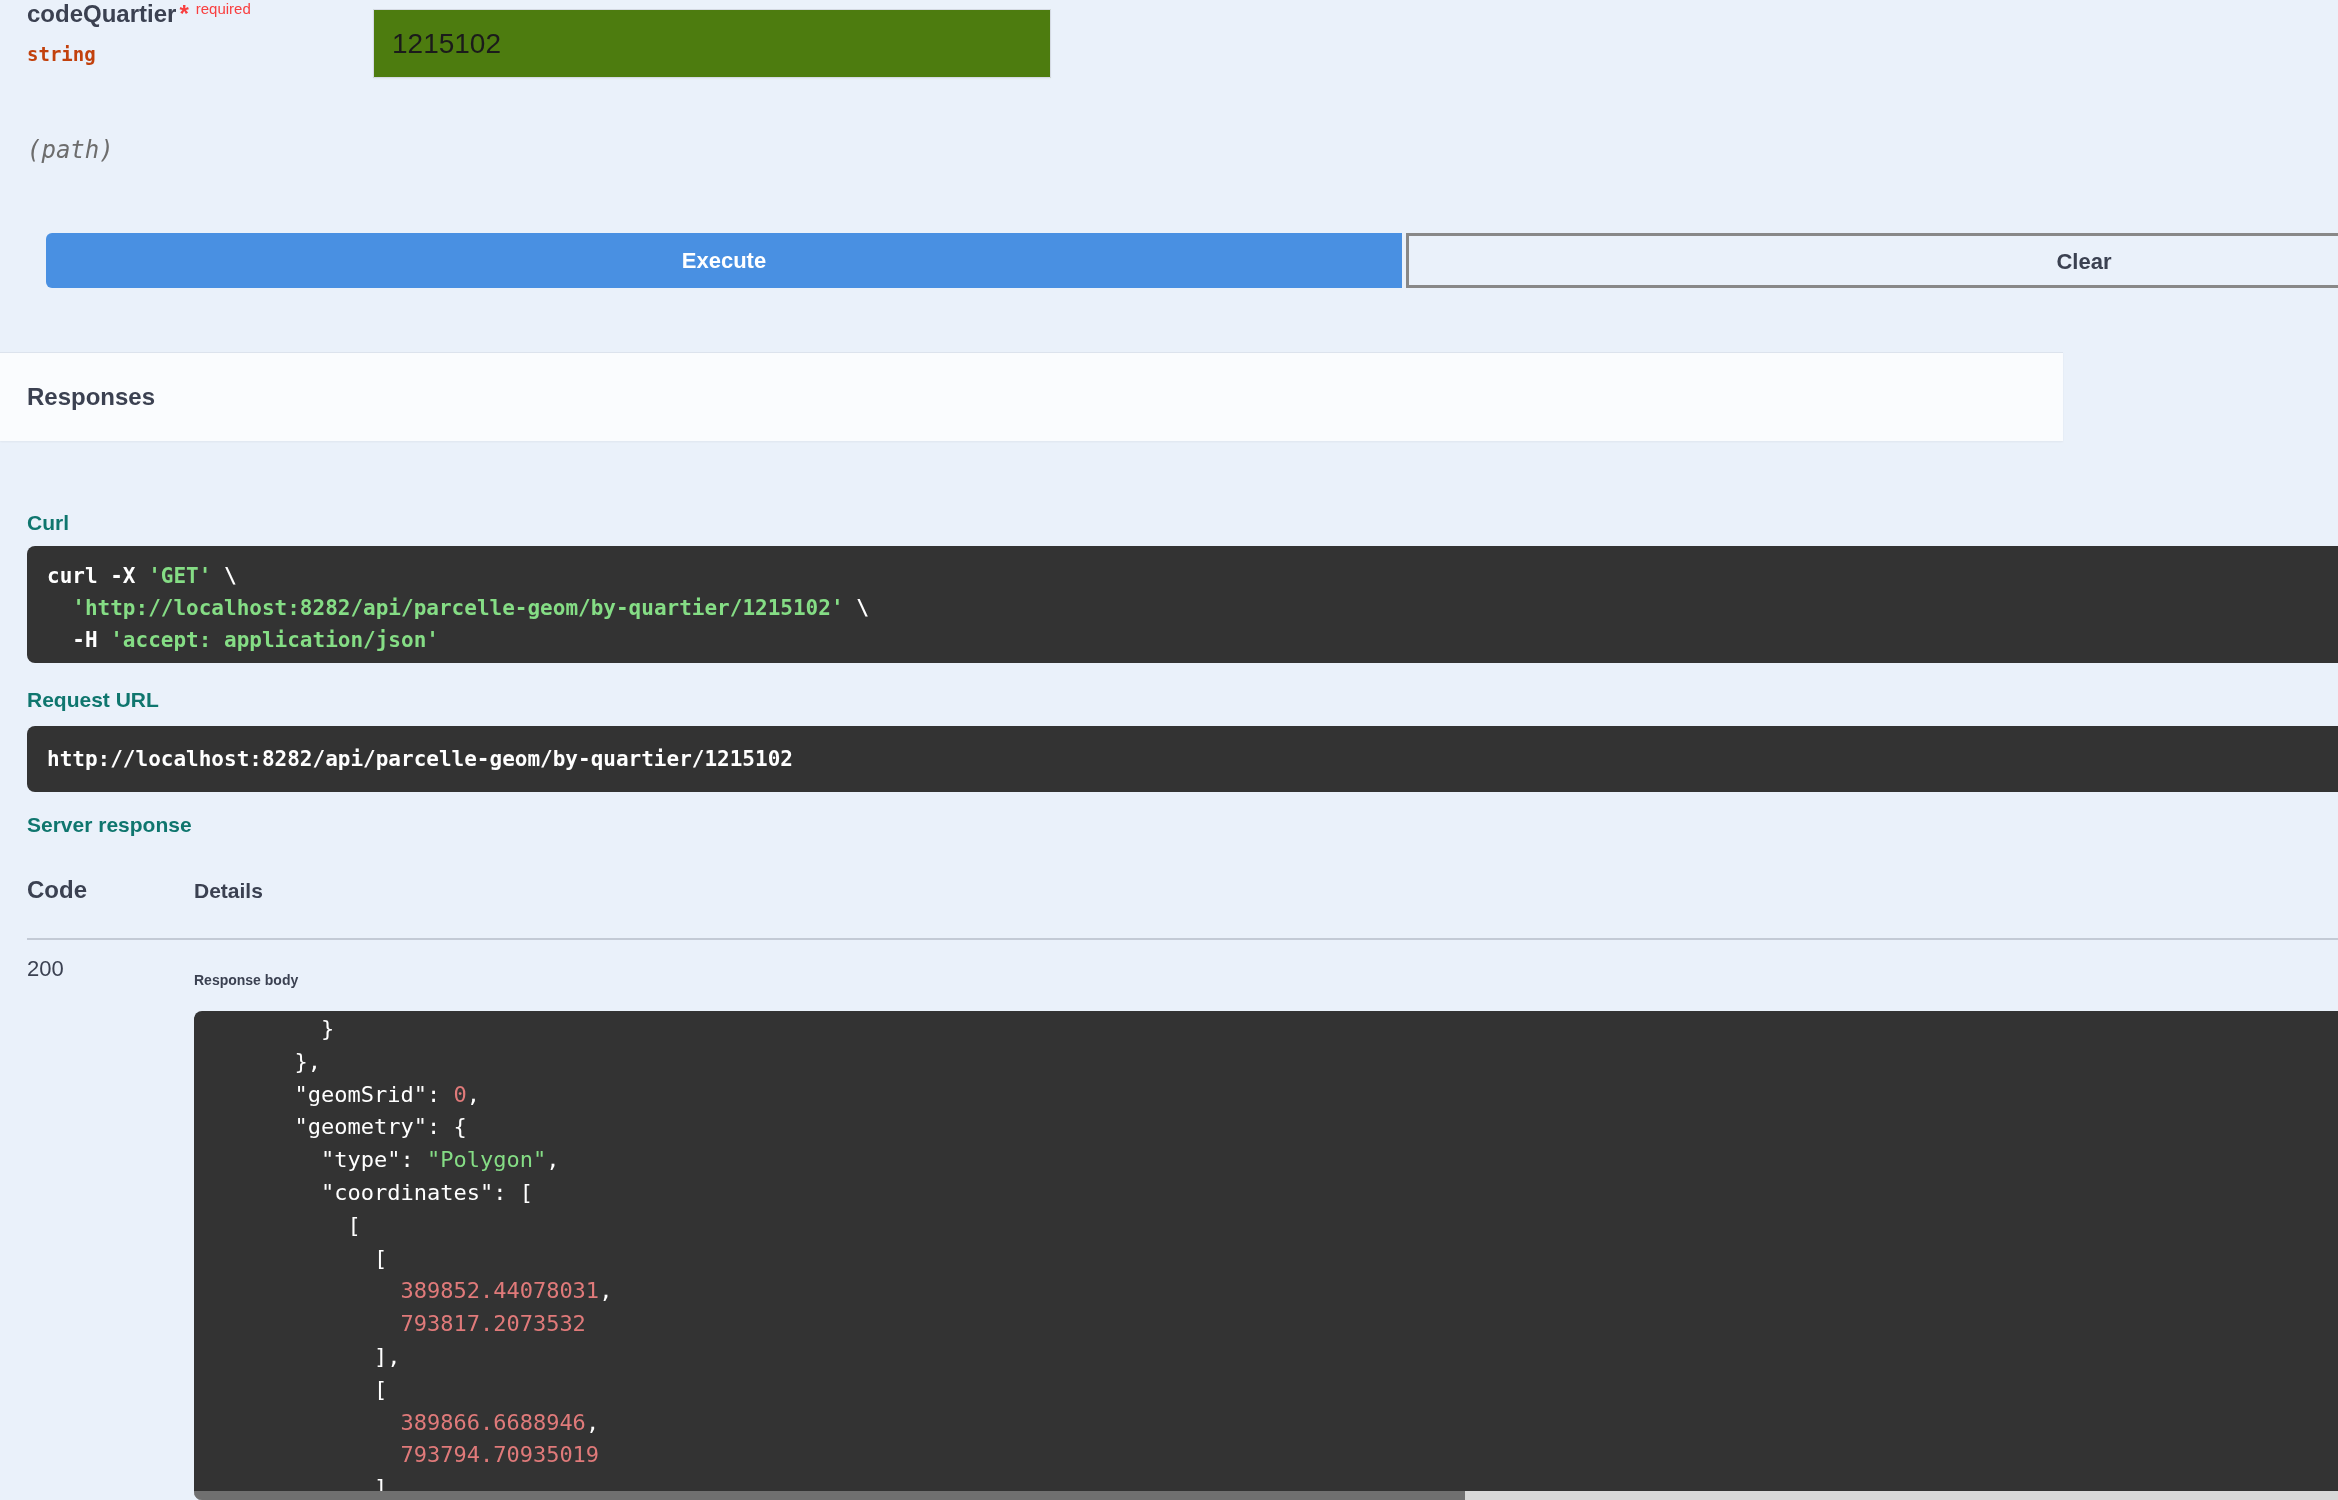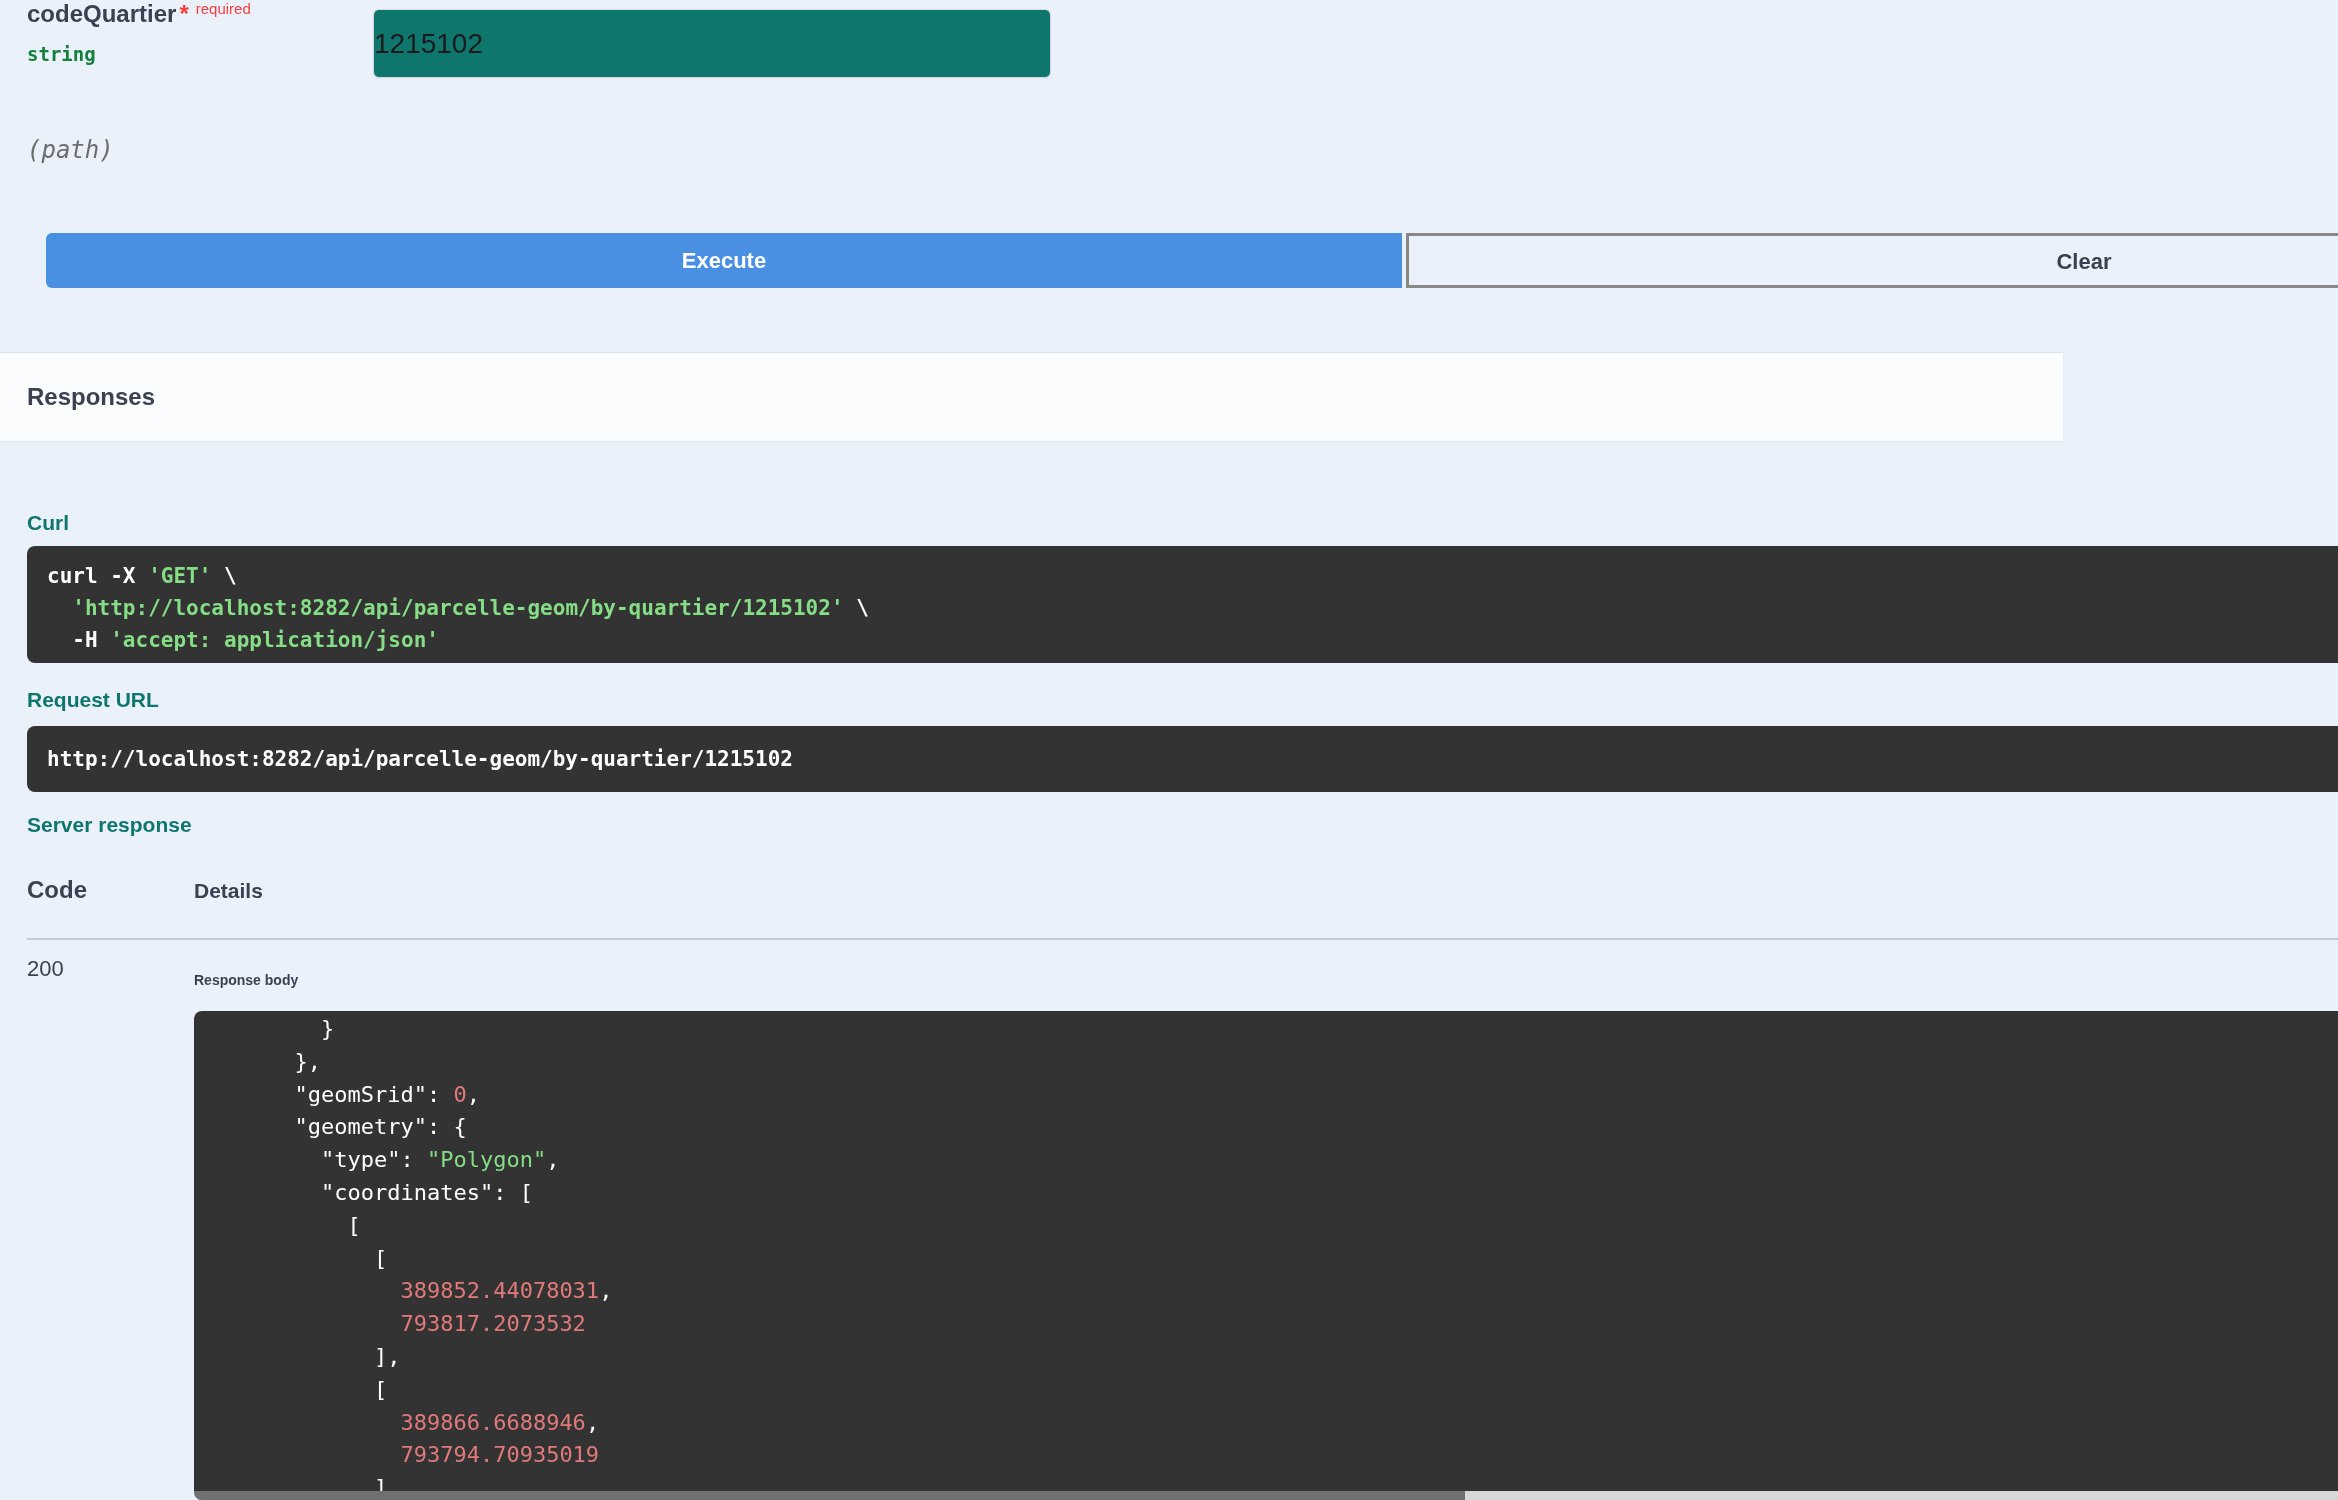--- a/index.html
+++ b/index.html
@@ -9,27 +9,27 @@
     font-family:"Liberation Sans", sans-serif;
     color:#3b4151;
     position:relative;
   }
   .abs { position:absolute; }
 
   
   .param-name { left:27px; top:0; font-size:24px; font-weight:bold; color:#3b4151; }
   .req-star { color:#f93e3e; font-size:24px; font-weight:bold; margin-left:3px; }
   .req-label { color:#f93e3e; font-size:15px; font-weight:normal; position:relative; top:-8px; margin-left:7px; }
-  .param-type { left:27px; top:43px; font-family:"DejaVu Sans Mono", monospace; font-size:19px; font-weight:bold; color:#15803d; }
+  .param-type { left:27px; top:43px; font-family:"DejaVu Sans Mono", monospace; font-size:19px; font-weight:bold; color:#c2410c; }
   .param-loc { left:27px; top:97px; font-family:"DejaVu Sans Mono", monospace; font-size:24px; font-style:italic; color:#6d6d6d;margin-top:39px; }
   .param-input {
     left:373px; top:9px; width:678px; height:69px;
-    background:#0f766e; border:1px solid #d5dae3; border-radius:6px;
+    background:#4d7c0f; border:1px solid #d5dae3; border-radius:1px;
     font-family:"Liberation Sans", sans-serif; font-size:28px; color:#1b1b1b;
-    outline:none;
+    padding-left:18px; outline:none;
     box-shadow:0 1px 2px rgba(0,0,0,0.04);
   }
 
   
   .btn { top:233px; height:55px; font-size:22px; font-weight:bold; text-align:center; line-height:51px; cursor:pointer; }
   .btn-execute { left:46px; width:1356px; background:#4990e2; color:#ffffff; border:none; border-radius:6px 0 0 6px; line-height:55px; }
   .btn-clear { left:1406px; width:1356px; background:transparent; color:#3b4151; border:3px solid #888888; border-radius:0 6px 6px 0; }
 
   
   .responses-band {

